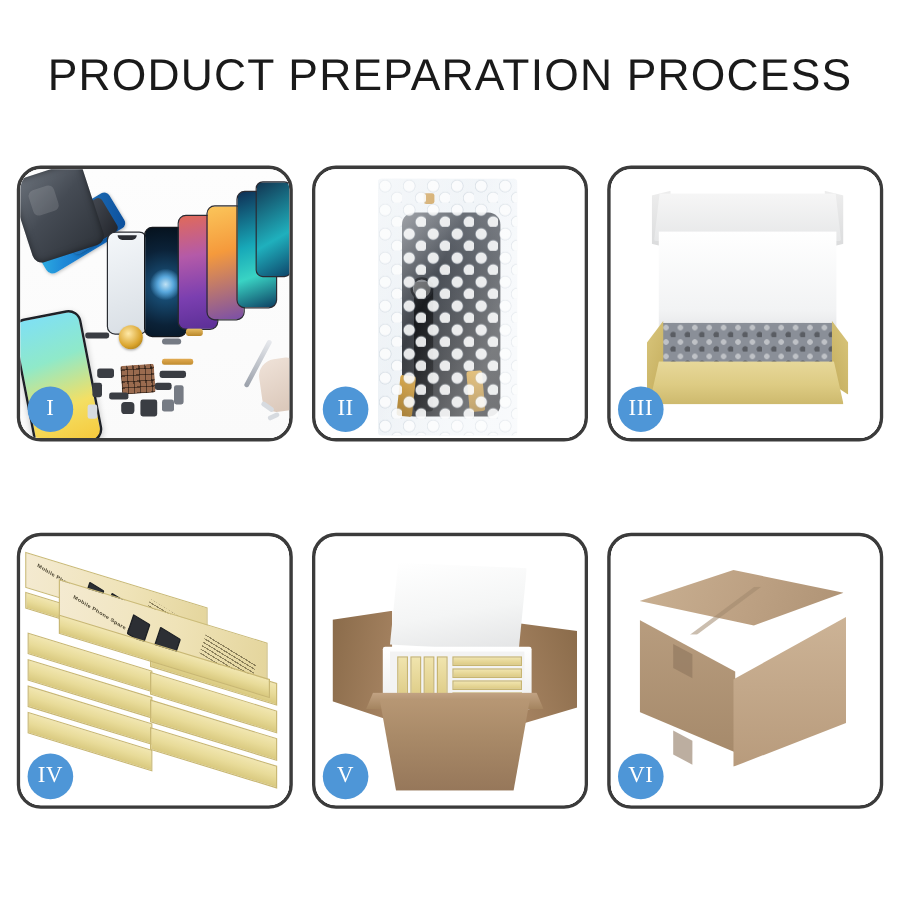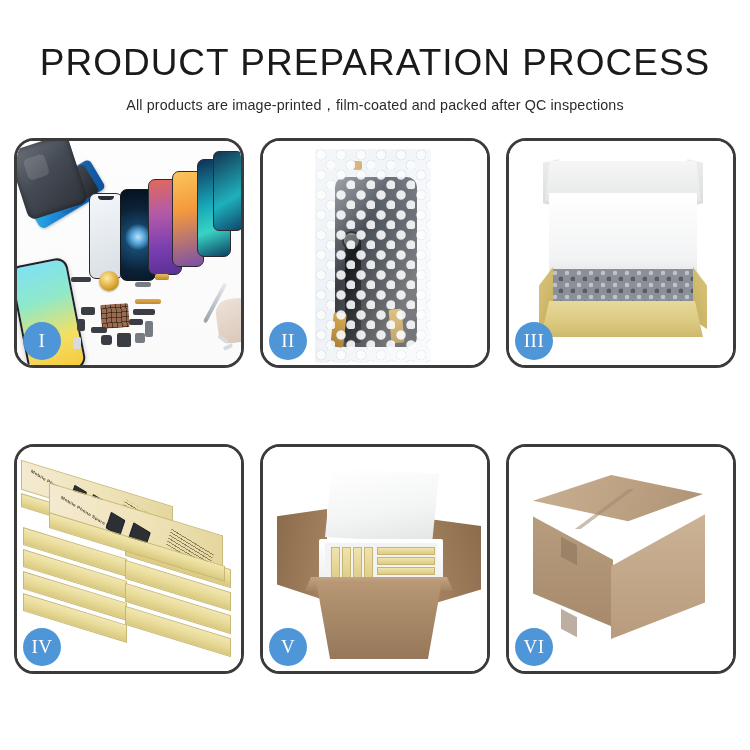--- a/index.html
+++ b/index.html
@@ -377,21 +377,20 @@
     transform: skewY(28deg);
   }
 </style>
 </head>
 <body>
 
 <div id="page">
 
   <div class="header">
     <div class="title">PRODUCT PREPARATION PROCESS</div>
-    <div class="subtitle">All products are image-printed，film-coated and packed after QC inspections</div>
   </div>
 
   <div class="grid">
 
     <div class="panel p-c0 p-r0">
       <div class="clip">
         <div class="scene1">
           <div class="ph ph-blue"></div>
           <div class="ph ph-blue2"></div>
           <div class="ph ph-dark"></div>

